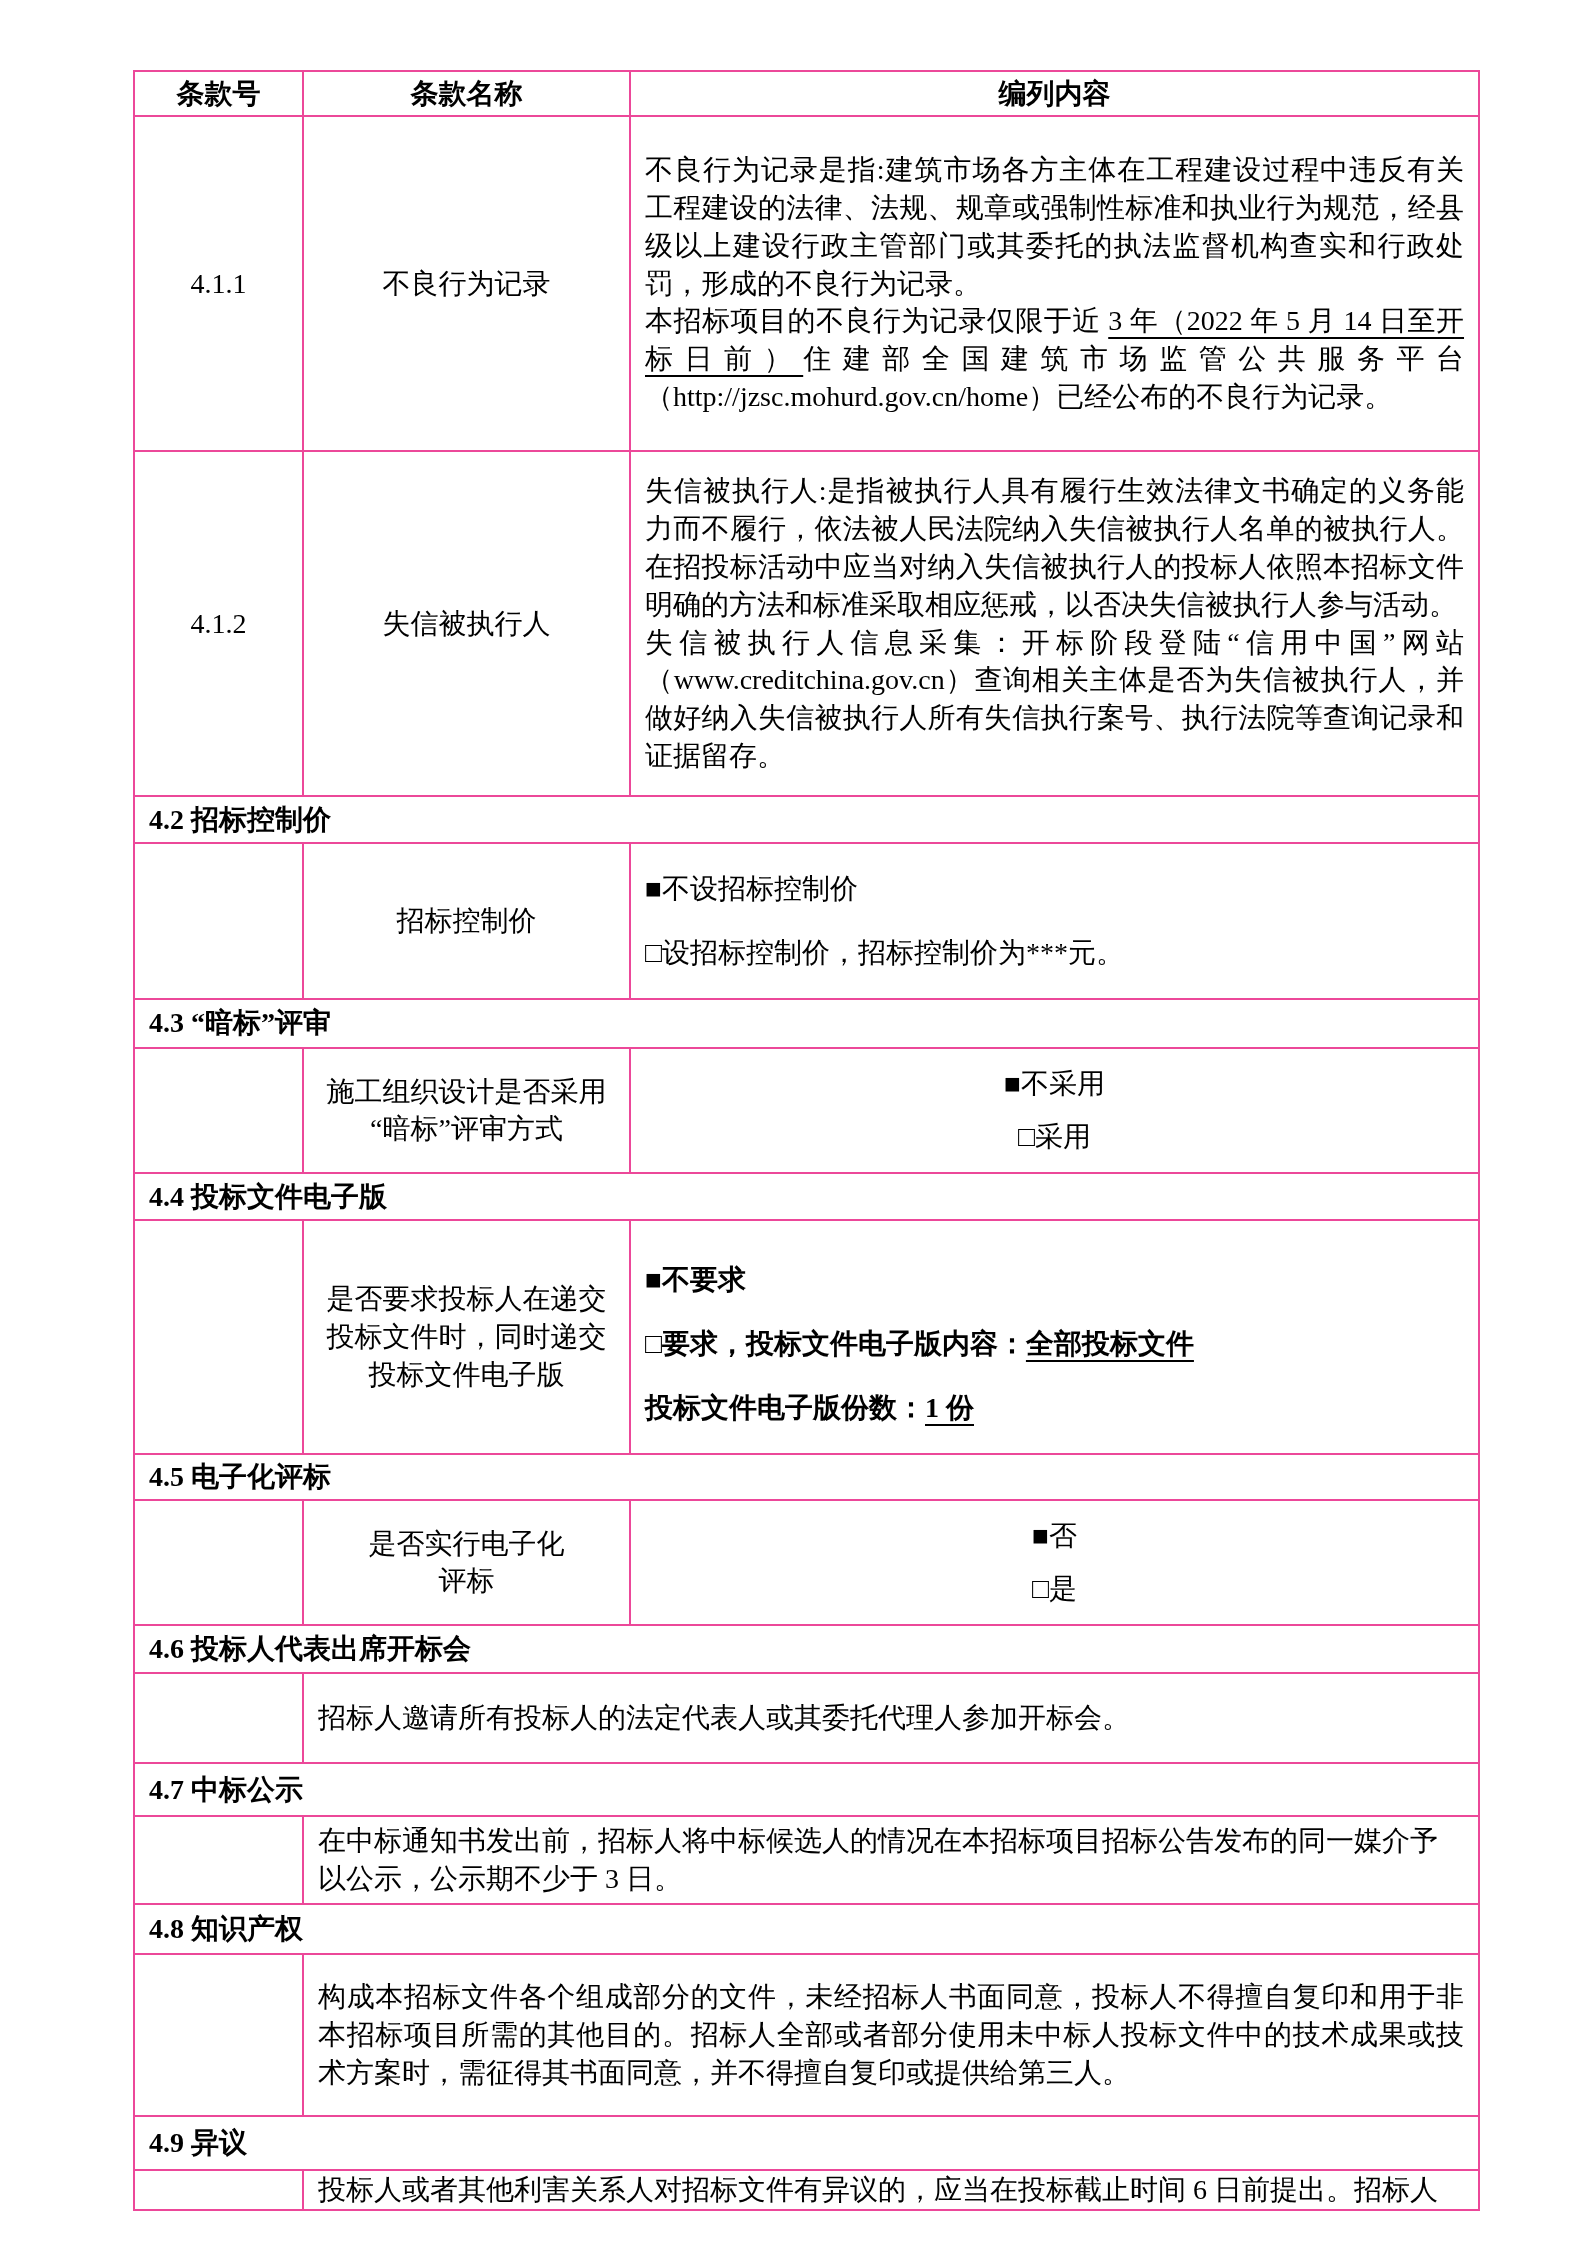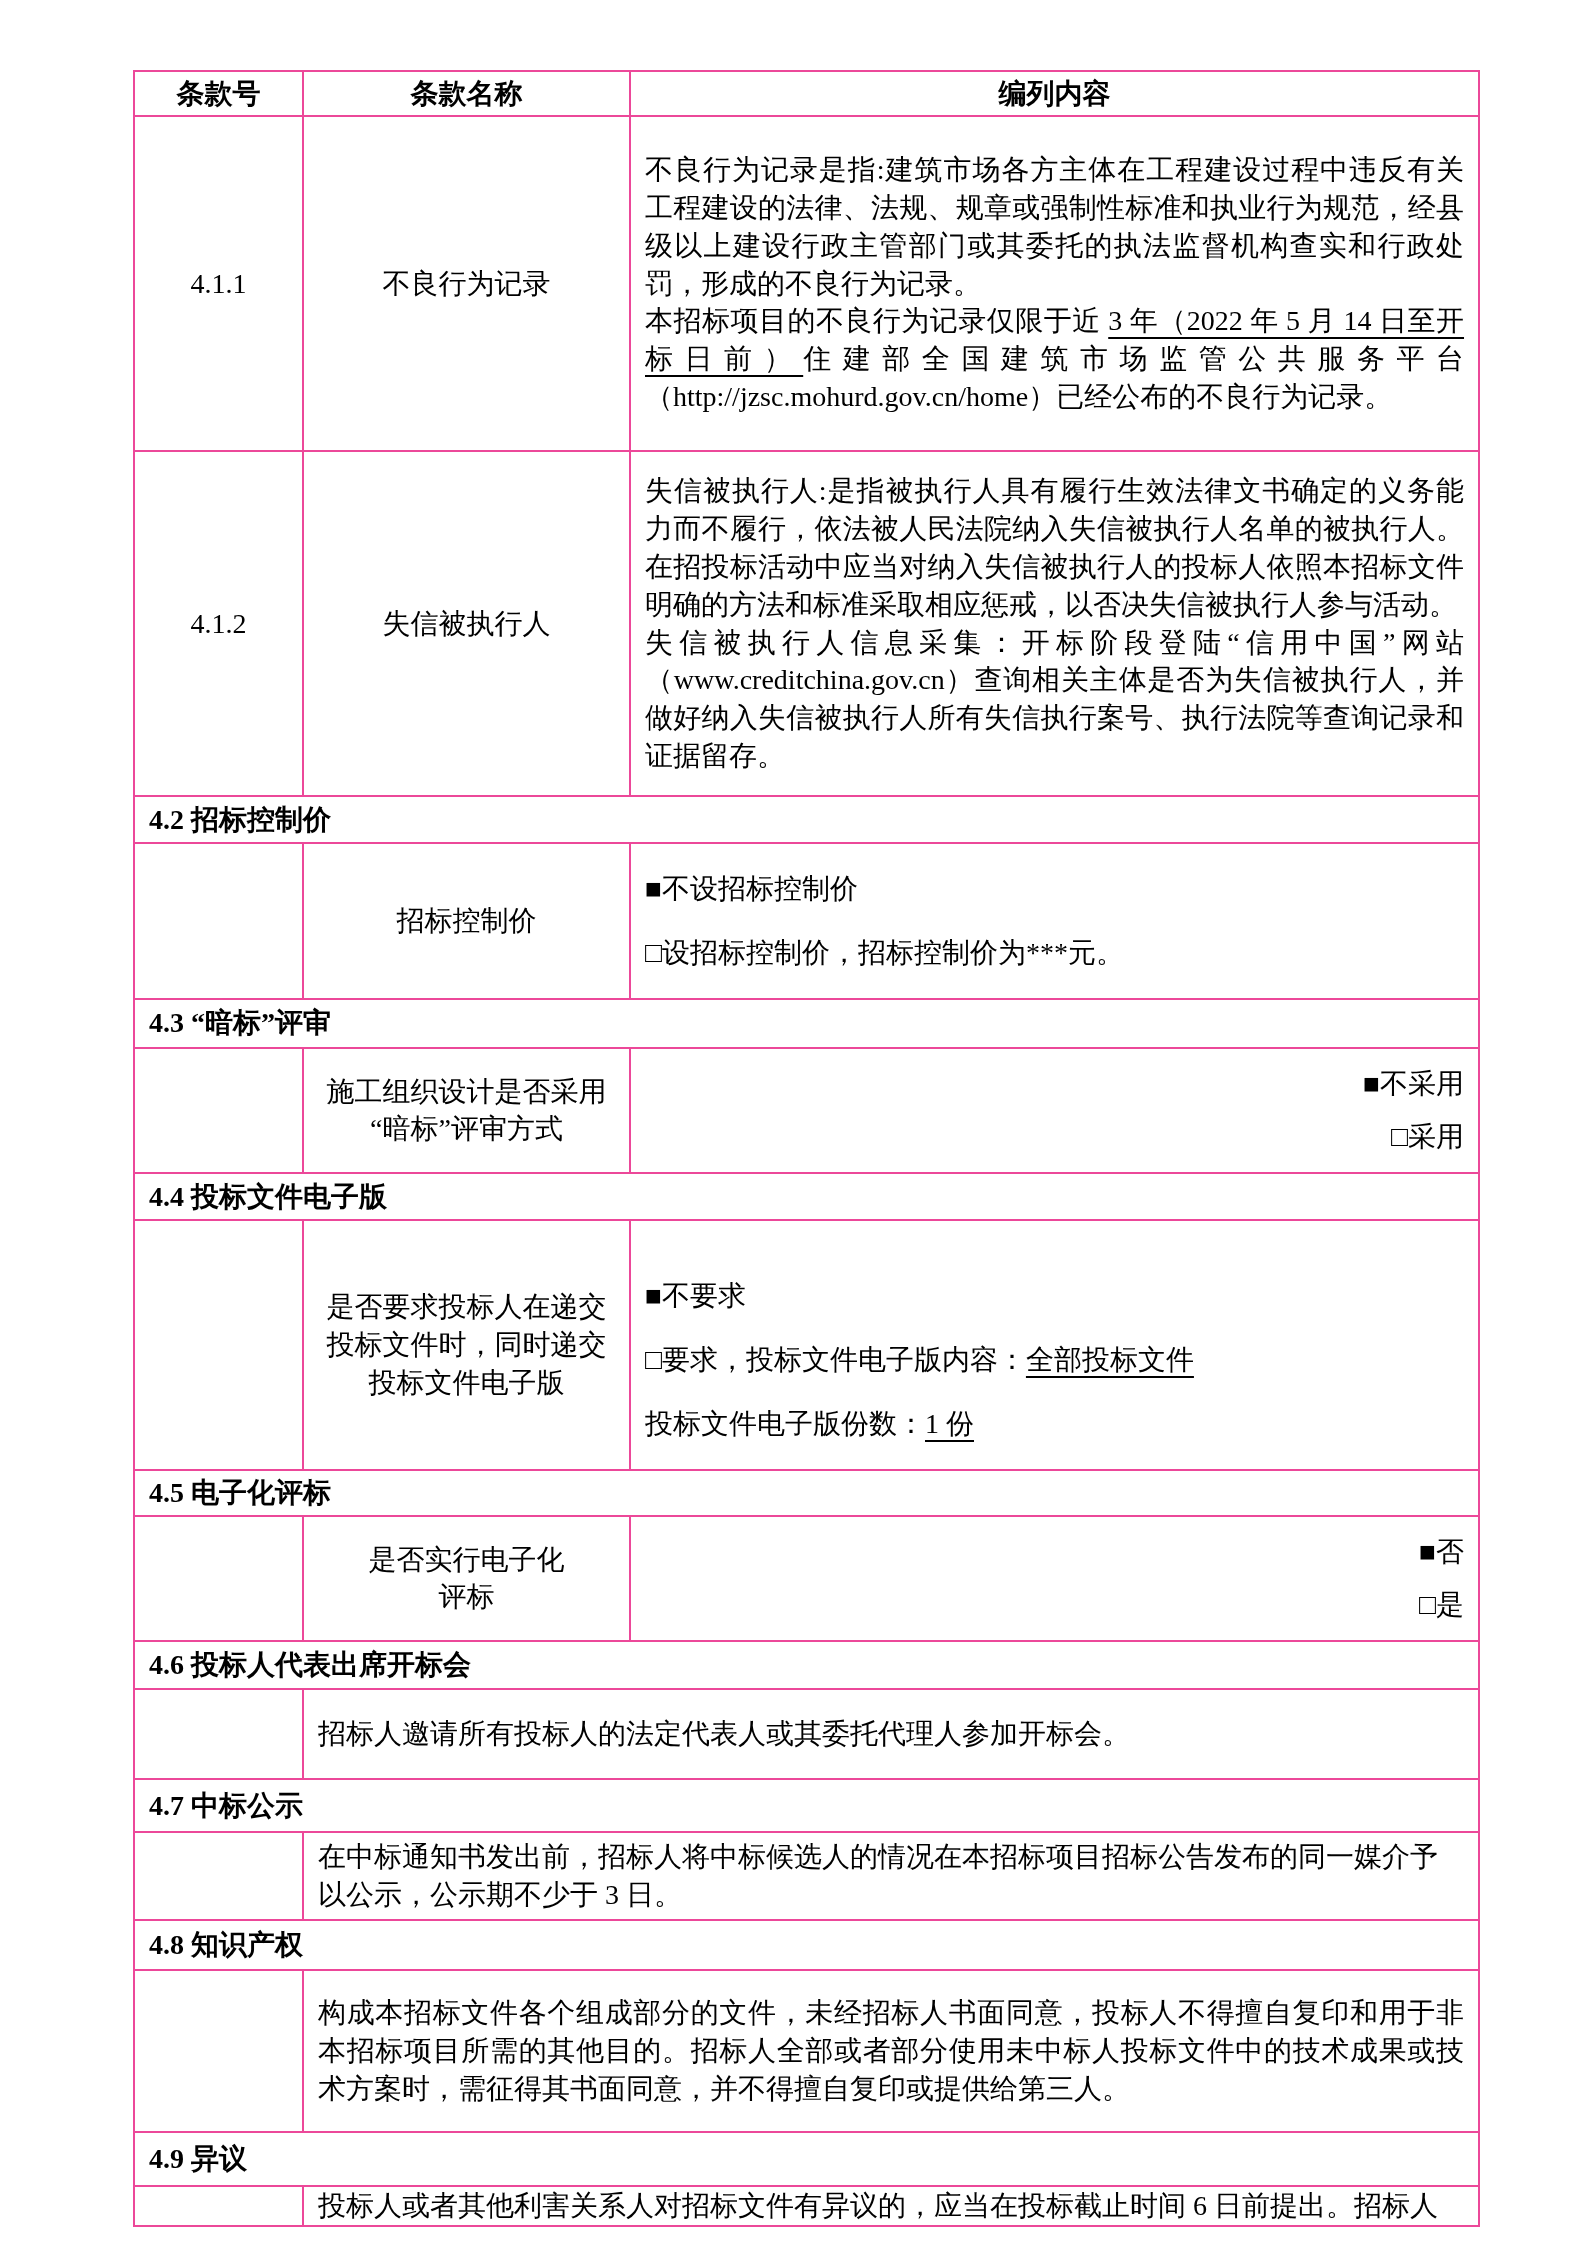--- a/index.html
+++ b/index.html
@@ -28,21 +28,21 @@
   }
   td.num,td.name{
     text-align:center;
   }
   td.sec{
     font-weight:bold;font-size:29px;padding-left:18px;text-align:left;
   }
   td.content p{margin:0;text-align:justify;}
   td.content{padding:8px 14px 8px 16px;}
   td.opts p{margin:26px 0;text-align:left;}
-  td.opts-tight p{margin:16px 0;text-align:right;}
+  td.opts-tight p{margin:16px 0;text-align:center;}
   td.plain{text-align:left;}
   .u{text-decoration:underline;text-underline-offset:7px;text-decoration-thickness:2px;}
   .nm{display:block;text-align:center;}
   p.indent{margin-left:120px;}
   
   tr.h-head{height:45px;}
   tr.h-411{height:335px;}
   tr.h-412{height:345px;}
   tr.h-sec42{height:47px;}
   tr.h-ctrl{height:139px;}
@@ -127,21 +127,21 @@
     <tr class="h-sec44">
       <td class="sec" colspan="3">4.4 投标文件电子版</td>
     </tr>
     <tr class="h-dzb">
       <td></td>
       <td class="name">
         <span class="nm">是否要求投标人在递交</span>
         <span class="nm">投标文件时，同时递交</span>
         <span class="nm">投标文件电子版</span>
       </td>
-      <td class="opts" style="vertical-align:top;padding-top:30px;">
+      <td class="opts" style="vertical-align:top;padding-top:14px;font-weight:bold;">
         <p>■不要求</p>
         <p><span>□要求，投标文件电子版内容：</span><span class="u">全部投标文件</span></p>
         <p class="indent"><span>投标文件电子版份数：</span><span class="u">1 份</span></p>
       </td>
     </tr>
 
     <tr class="h-sec45">
       <td class="sec" colspan="3">4.5 电子化评标</td>
     </tr>
     <tr class="h-dzpb">

